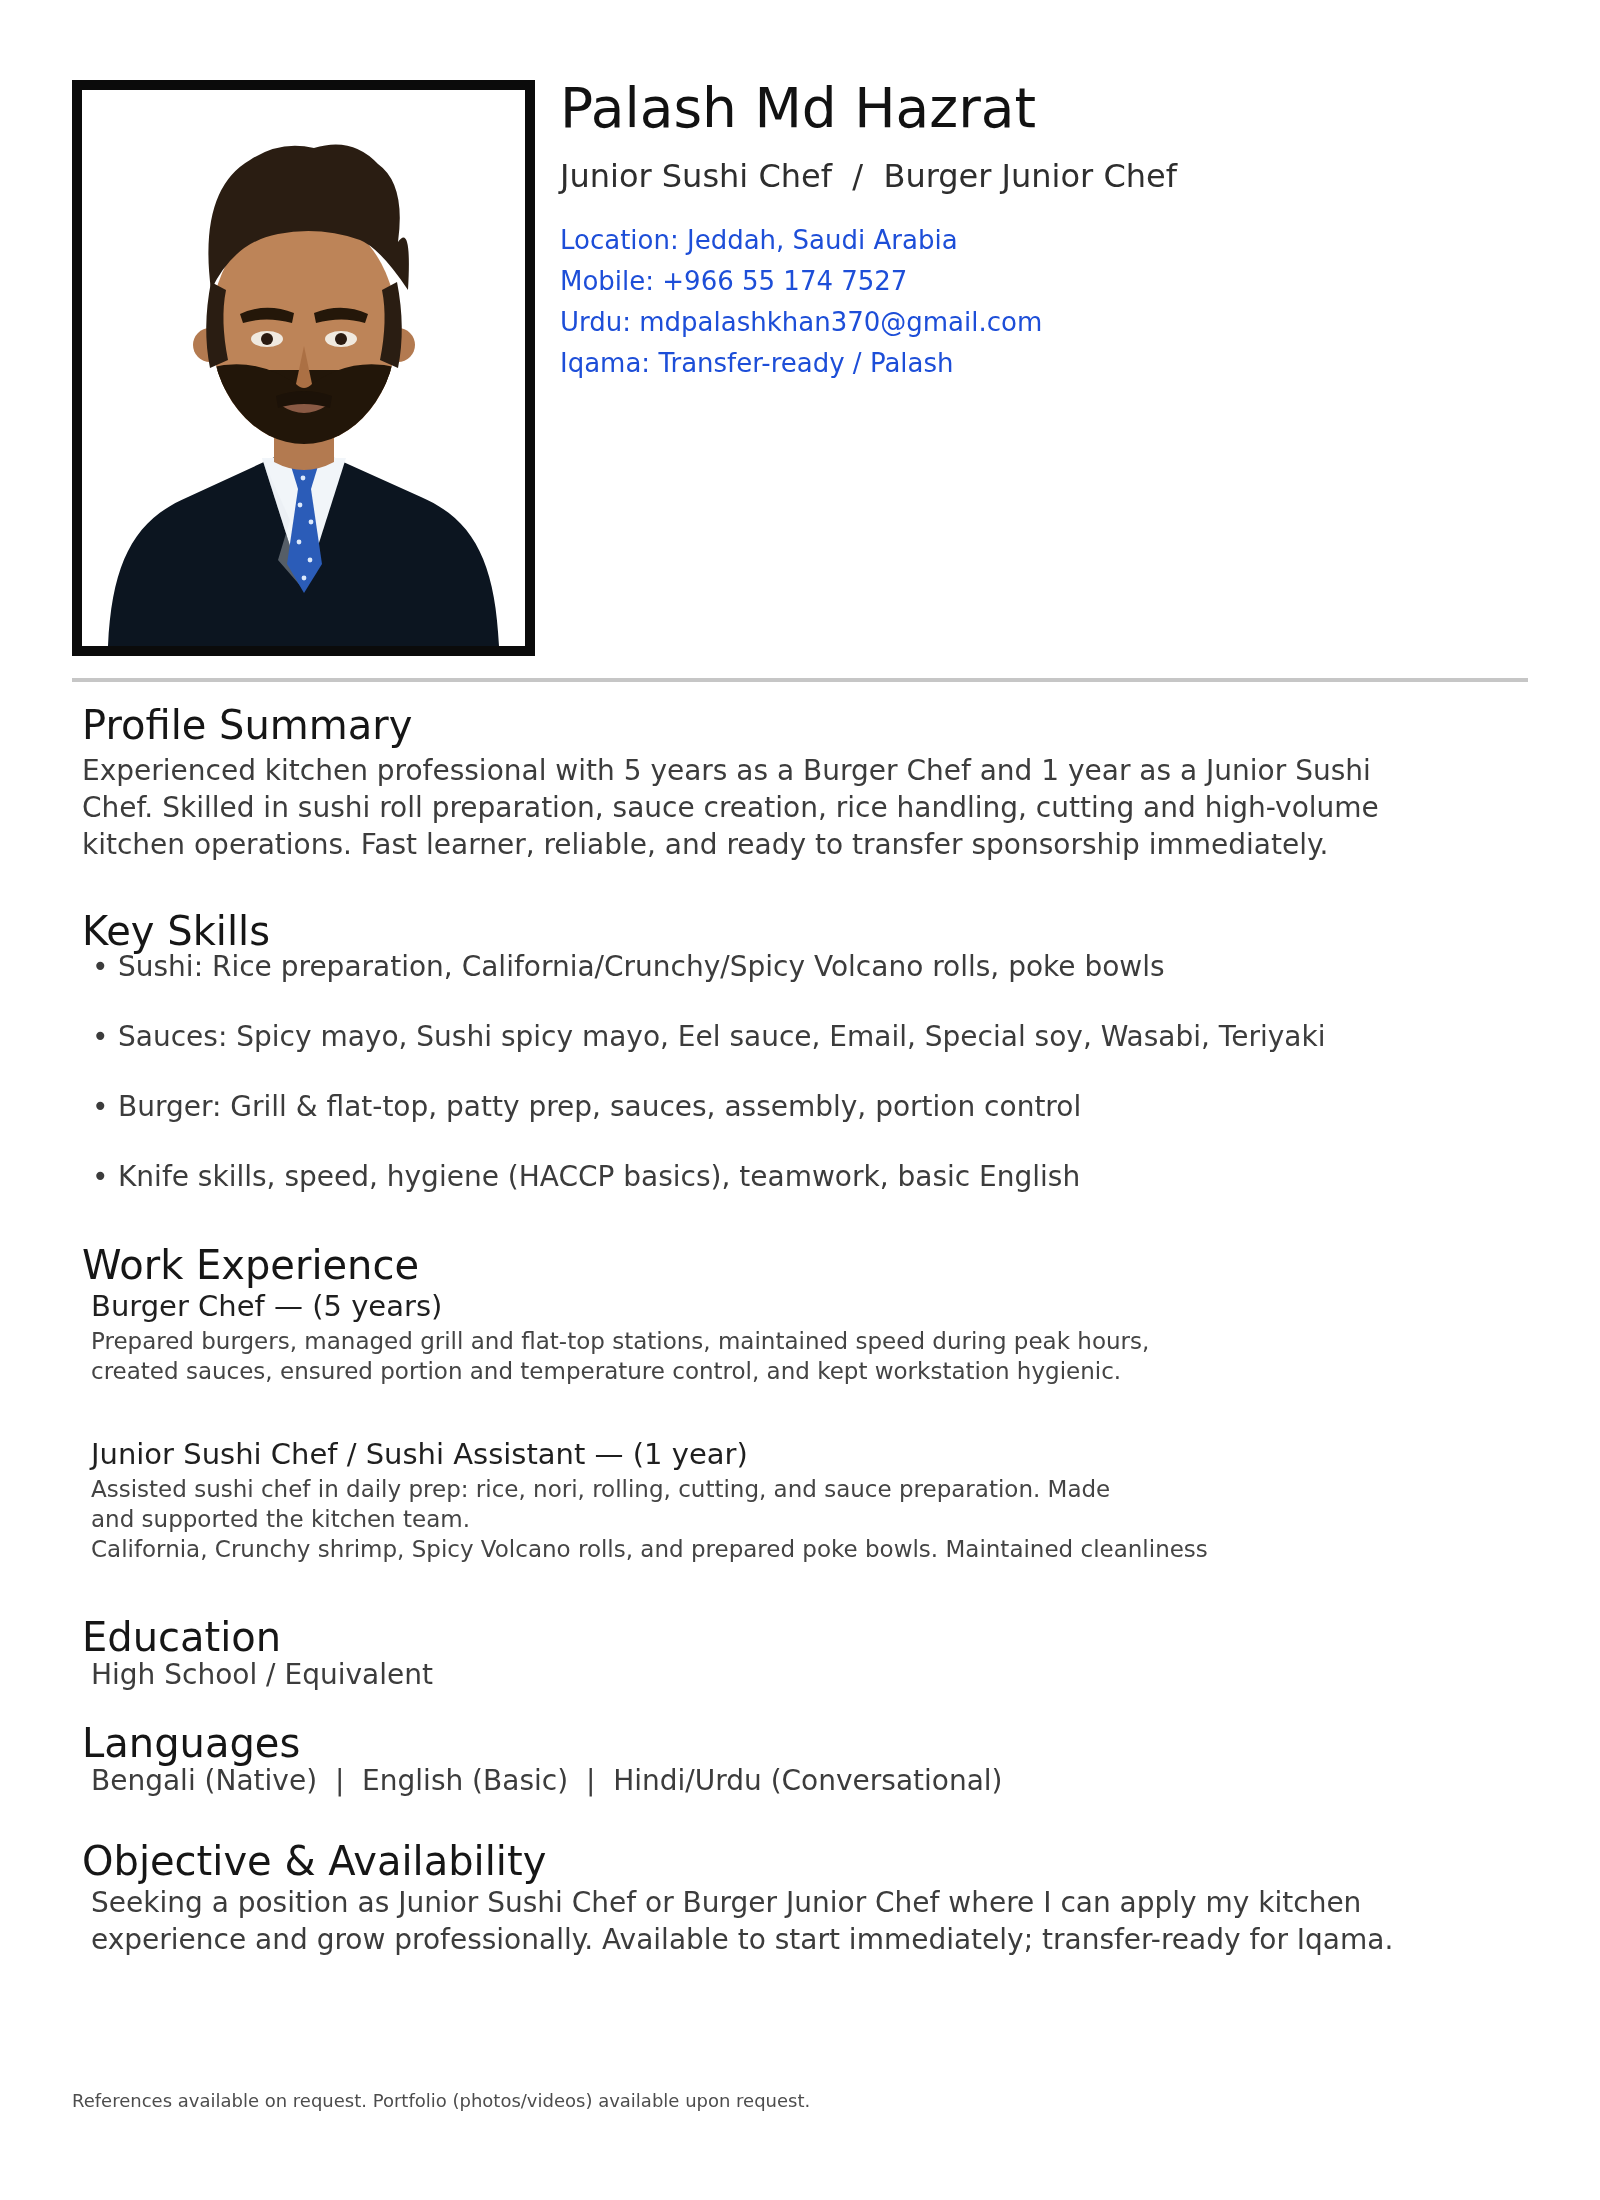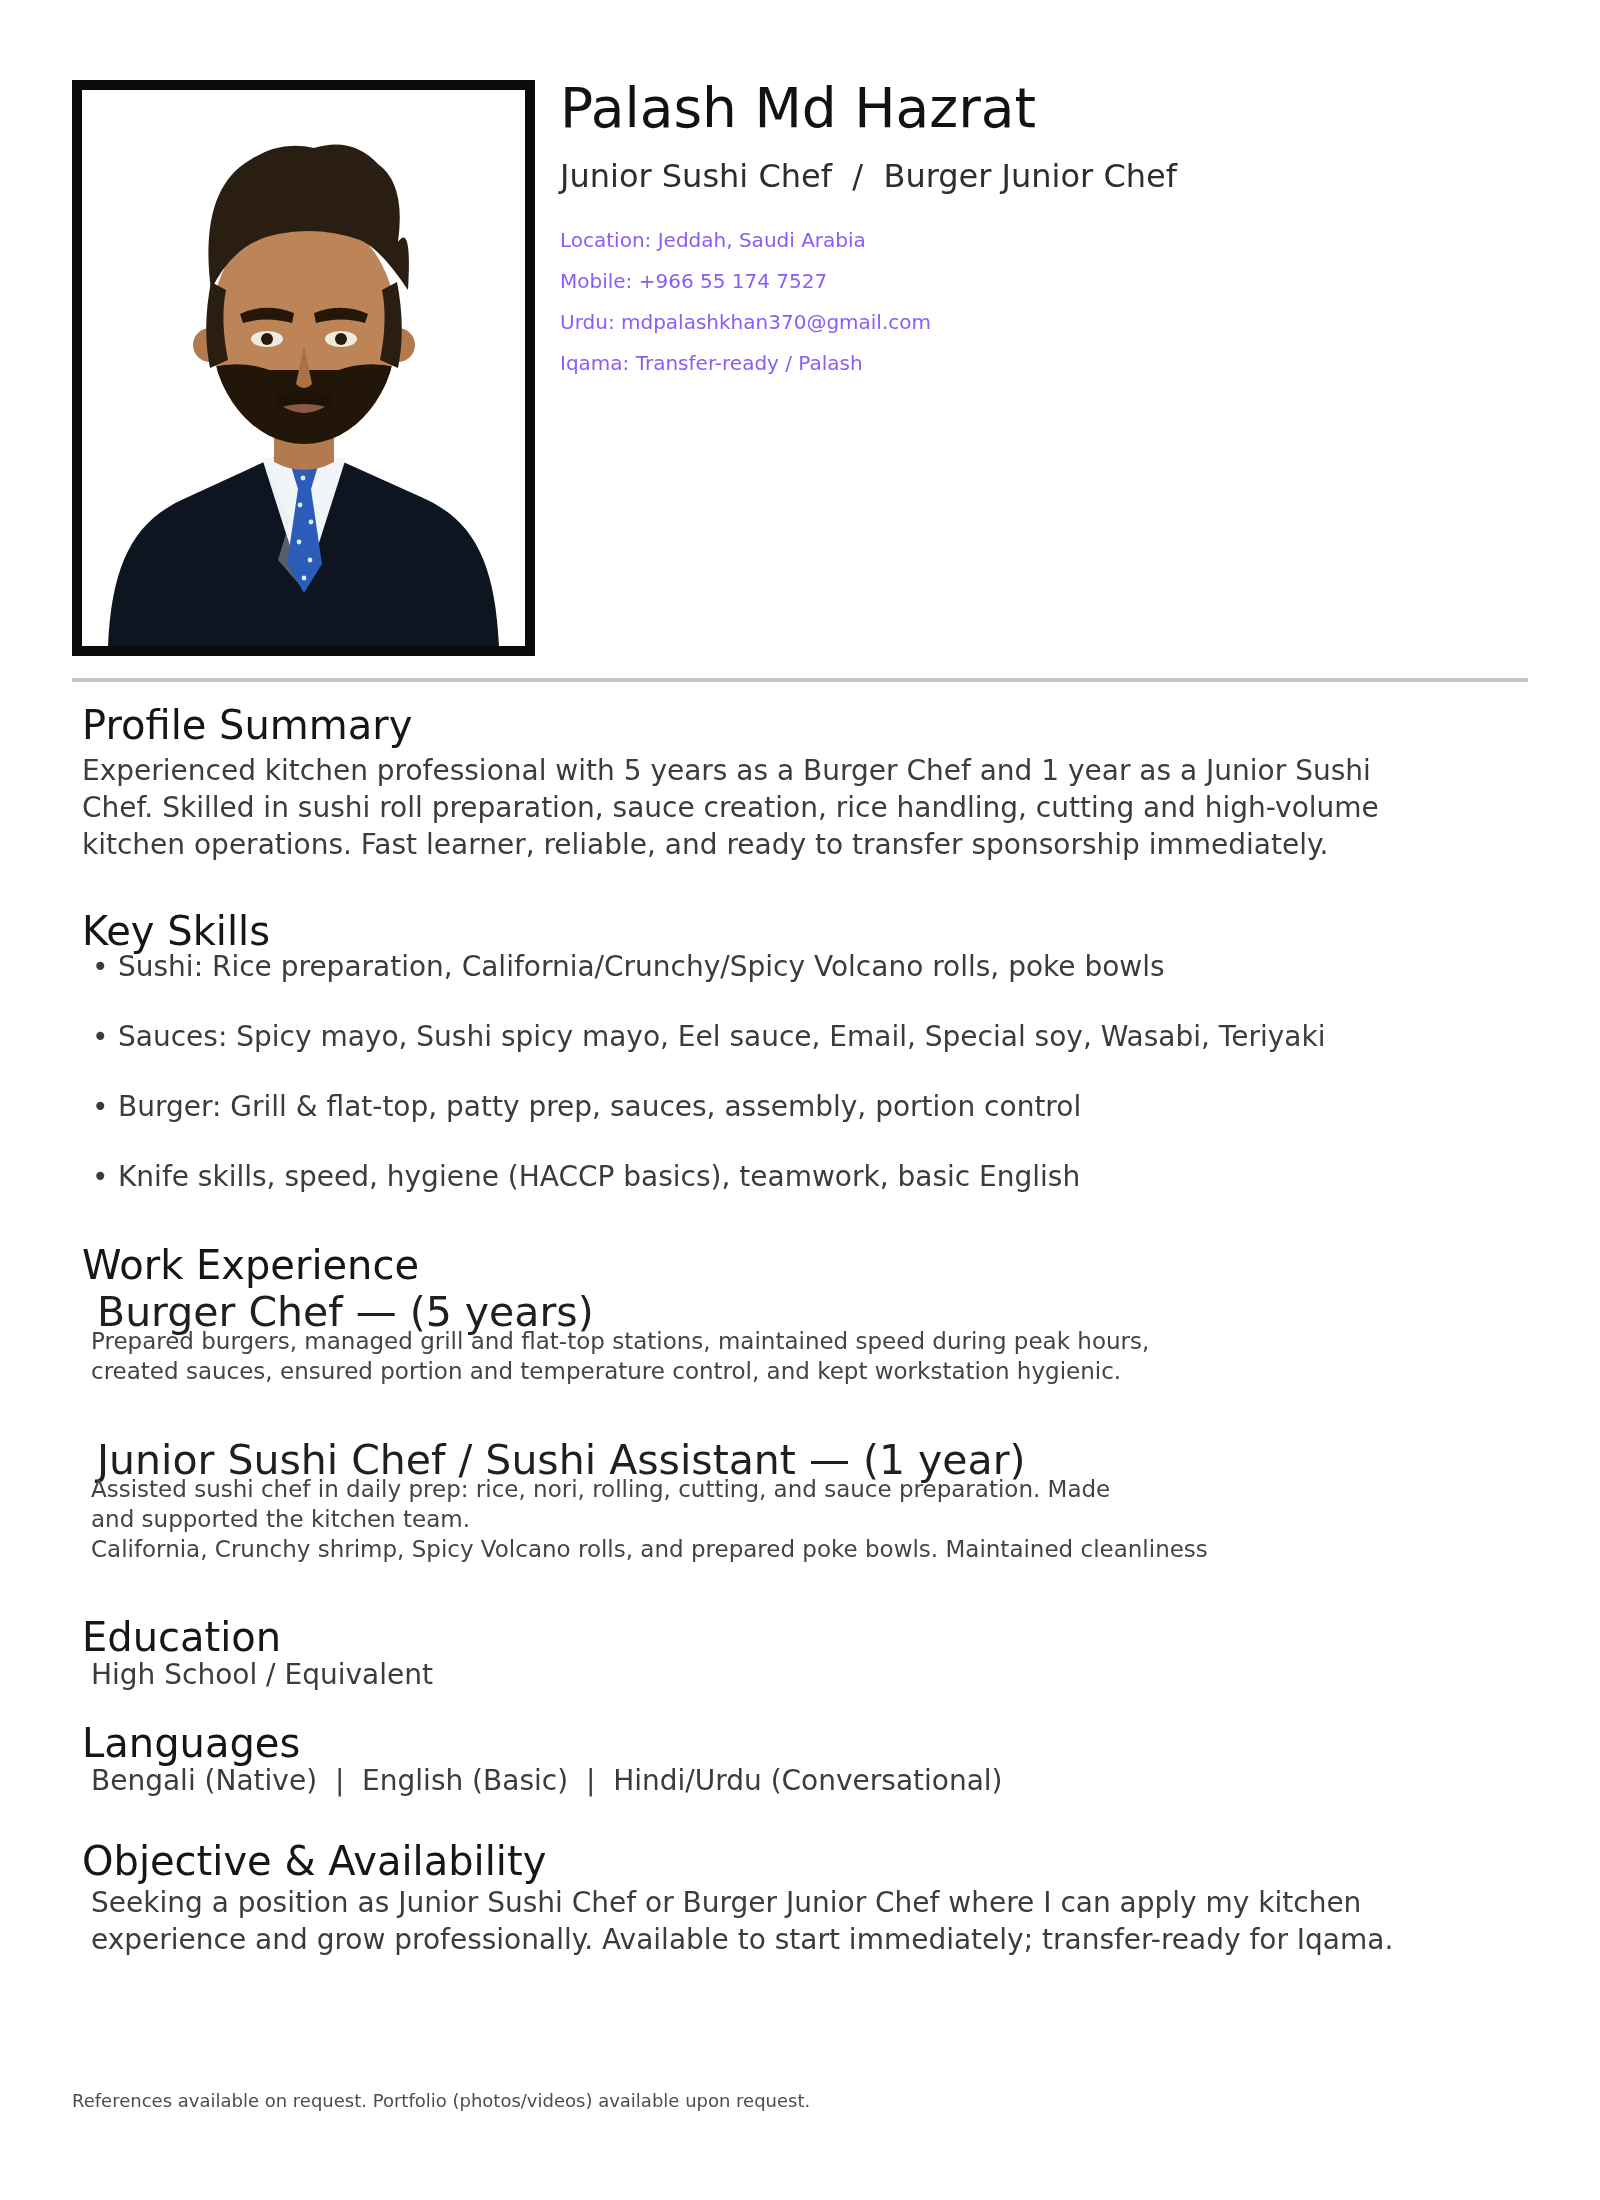--- a/index.html
+++ b/index.html
@@ -37,23 +37,23 @@
     letter-spacing: 0px;
   }
   .person-title {
     margin-top: 16px;
     font-size: 32px;
     line-height: 40px;
     color: #2e2e2e;
   }
   .contact-block { margin-top: 24px; }
   .contact-line {
-    font-size: 20px;
+    font-size: 26px;
     line-height: 41px;
-    color: #8b5cf6;
+    color: #1d4ed8;
   }
 
   .divider {
     left: 72px; top: 678px;
     width: 1456px; height: 4px;
     background: #c6c6c6;
   }
 
   
   .section-heading {
@@ -69,22 +69,22 @@
   #profile-heading   { left: 82px; top: 700px; }
   #profile-body      { left: 82px; top: 752px; width: 1400px; }
 
   #skills-heading    { left: 82px; top: 906px; }
   #skills-list       { left: 82px; top: 948px; width: 1420px; list-style: none; margin: 0; padding: 0; }
   #skills-list li    { position: relative; padding-left: 36px; margin-bottom: 33px; }
   .bullet-dot        { position: absolute; left: 10px; top: 0; color: #3c3c3c; }
 
   #work-heading      { left: 82px; top: 1240px; }
   .job-title {
-    margin: 6px;
-    font-size: 41px;
+    margin: 0;
+    font-size: 29px;
     font-weight: 400;
     line-height: 40px;
     color: #1f1f1f;
   }
   .job-body { font-size: 23px; line-height: 30px; color: #444444; }
   #job1-title        { left: 91px; top: 1286px; }
   #job1-body         { left: 91px; top: 1326px; width: 1250px; }
   #job2-title        { left: 91px; top: 1434px; }
   #job2-body         { left: 91px; top: 1474px; width: 1250px; }
 

